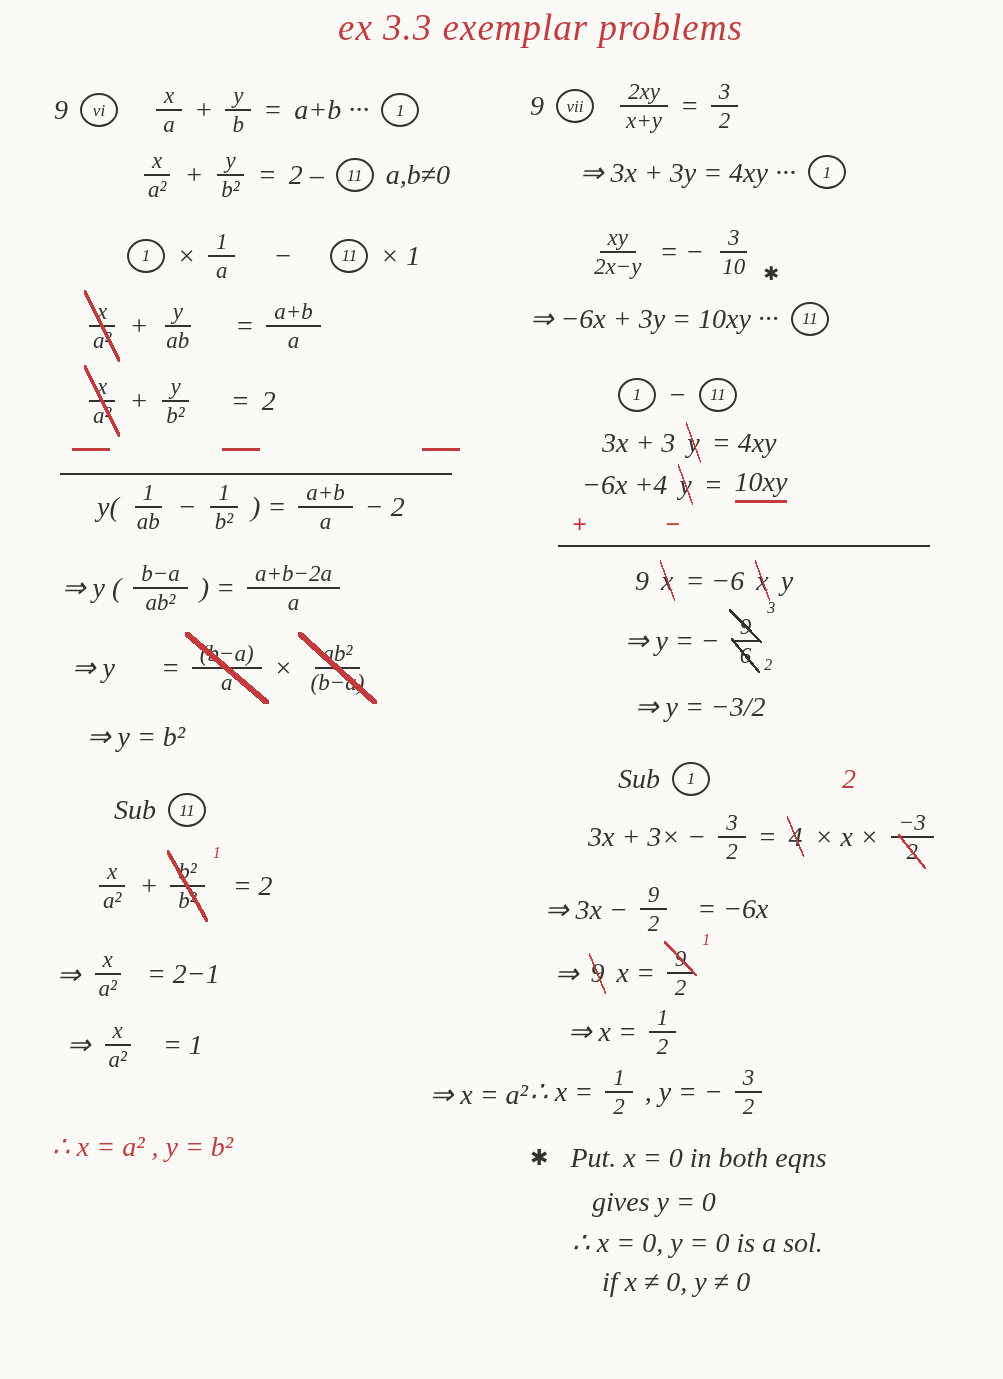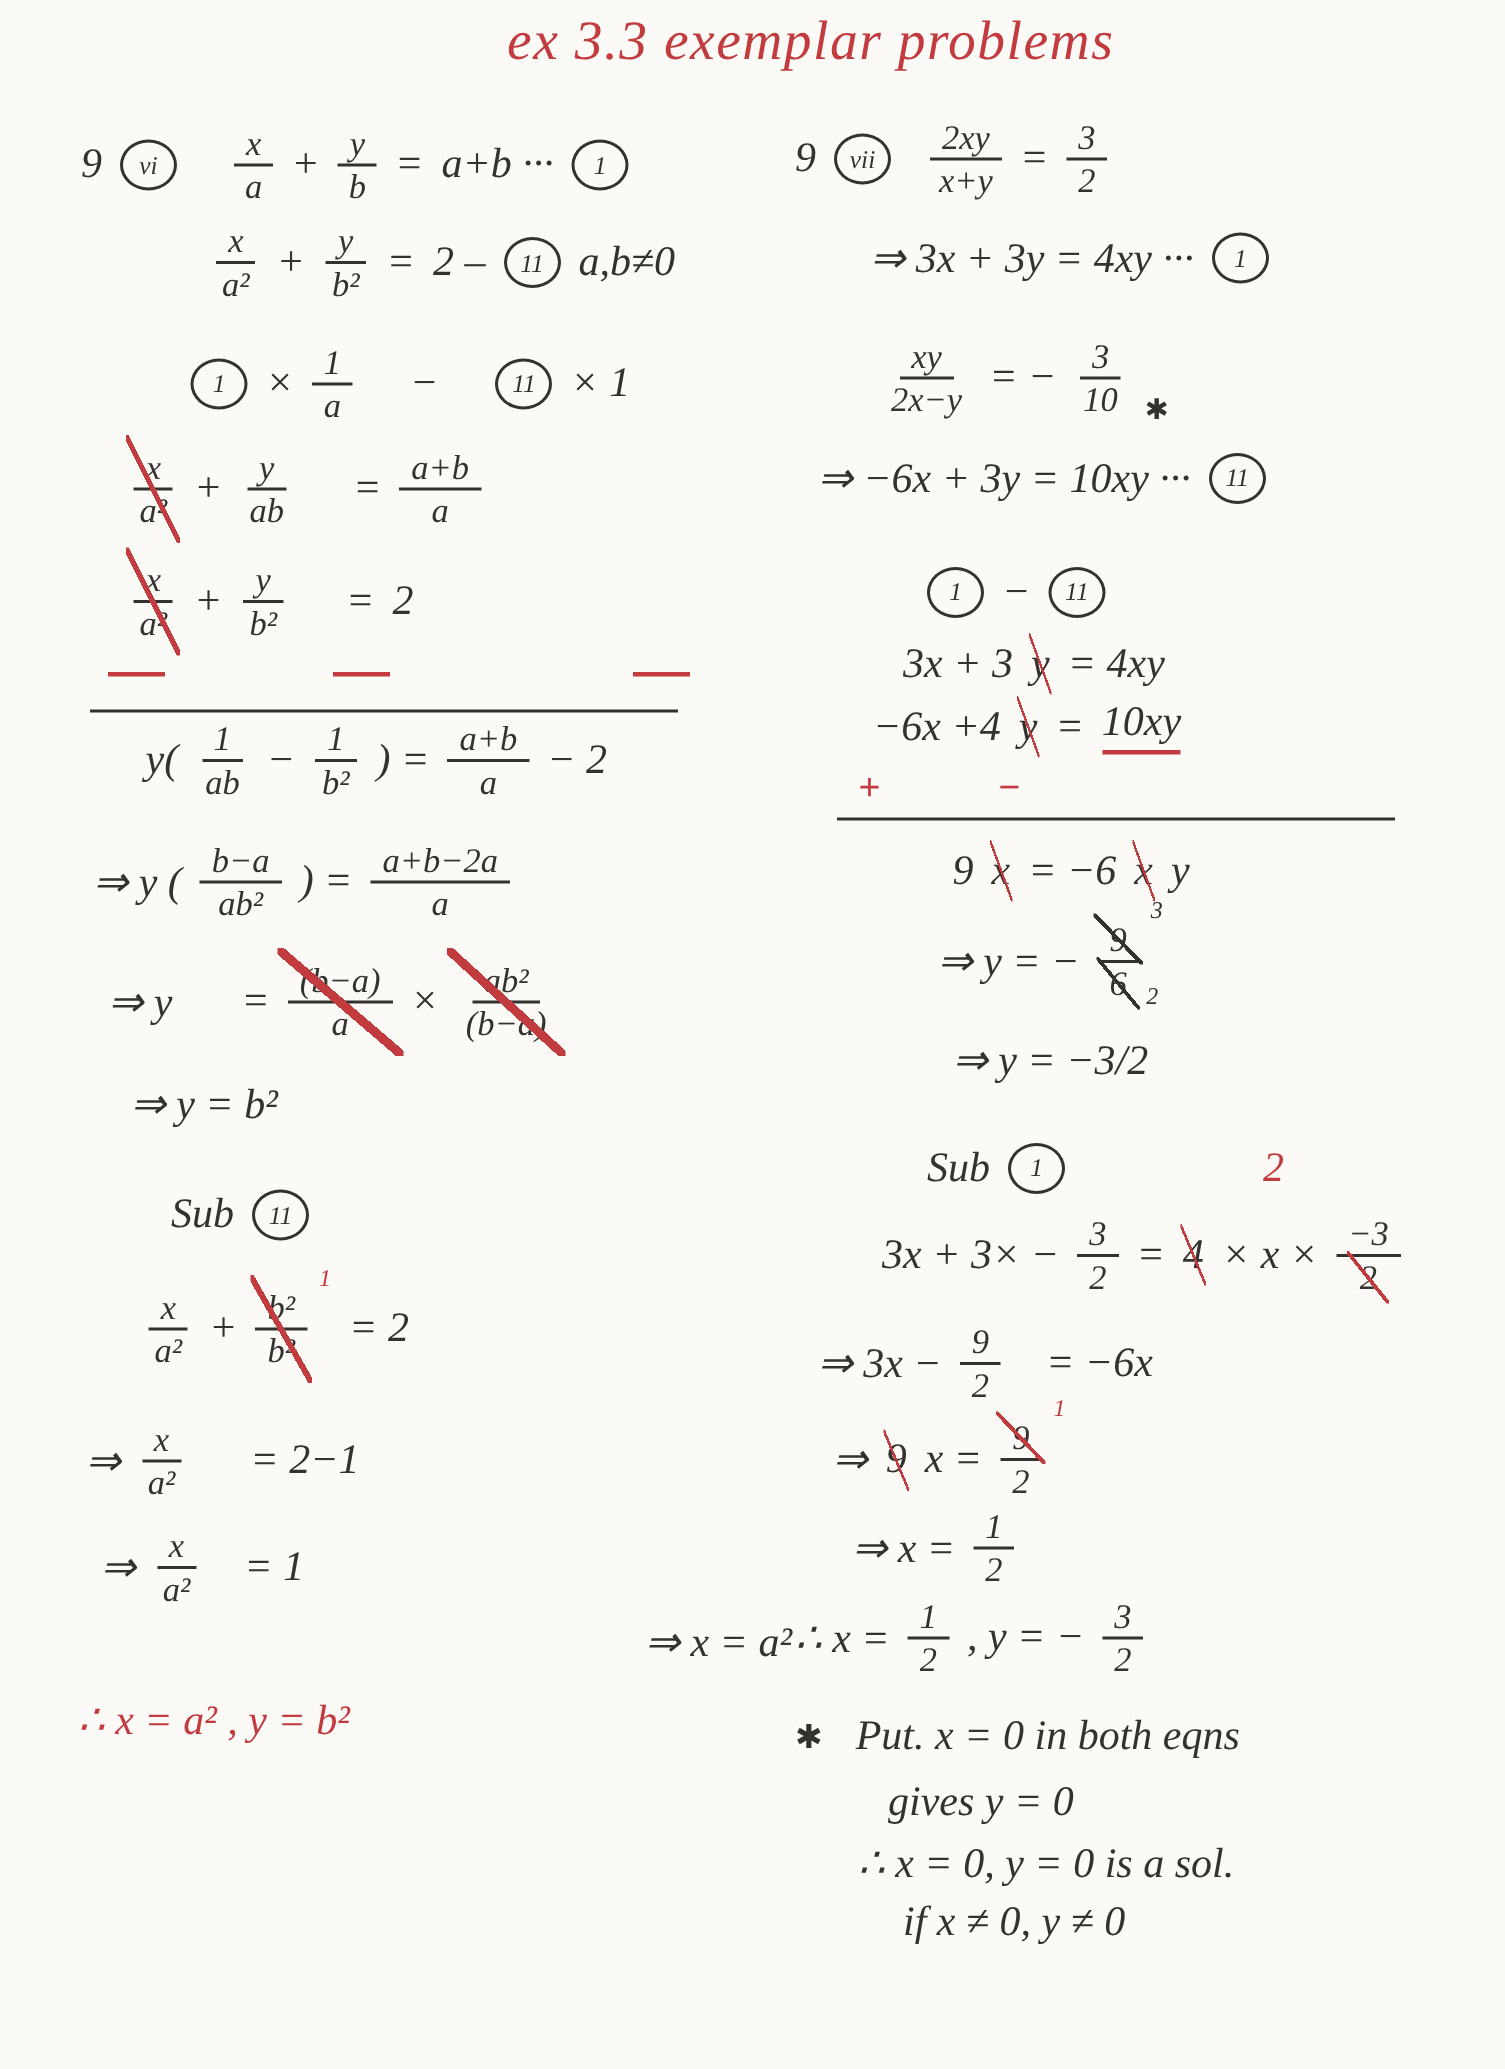--- a/index.html
+++ b/index.html
@@ -193,21 +193,21 @@
         <span class="den">b²</span>
       </span>
       <span class="t" style="margin-left: 16px;">= 2</span>
     </div>
     <div class="line" style="margin-top: 32px; margin-left: 15px;">
       <span class="t">⇒</span>
       <span class="frac">
         <span class="num">x</span>
         <span class="den">a²</span>
       </span>
-      <span class="t" style="margin-left: 32px;">= 2−1</span>
+      <span class="t" style="margin-left: 12px;">= 2−1</span>
     </div>
     <div class="line" style="margin-top: 14px; margin-left: 25px;">
       <span class="t">⇒</span>
       <span class="frac">
         <span class="num">x</span>
         <span class="den">a²</span>
       </span>
       <span class="t" style="margin-left: 18px;">= 1</span>
     </div>
     <div class="line" style="margin-top: 2px; margin-left: 20px; justify-content: flex-end;">
@@ -240,21 +240,21 @@
         <span class="num">xy</span>
         <span class="den">2x−y</span>
       </span>
       <span class="t">= −</span>
       <span class="frac">
         <span class="num">3</span>
         <span class="den">10</span>
       </span>
       <span class="t star-low">✱</span>
     </div>
-    <div class="line" style="margin-top: 18px; margin-left: 15px;">
+    <div class="line" style="margin-top: 18px; margin-left: 0;">
       <span class="t">⇒ −6x + 3y = 10xy ···</span>
       <span class="circ">11</span>
     </div>
     <div class="line" style="margin-top: 36px; margin-left: 88px;">
       <span class="circ">1</span>
       <span class="t">−</span>
       <span class="circ">11</span>
     </div>
     <div class="line" style="margin-top: 8px; margin-left: 72px;">
       <span class="t">3x + 3</span>

